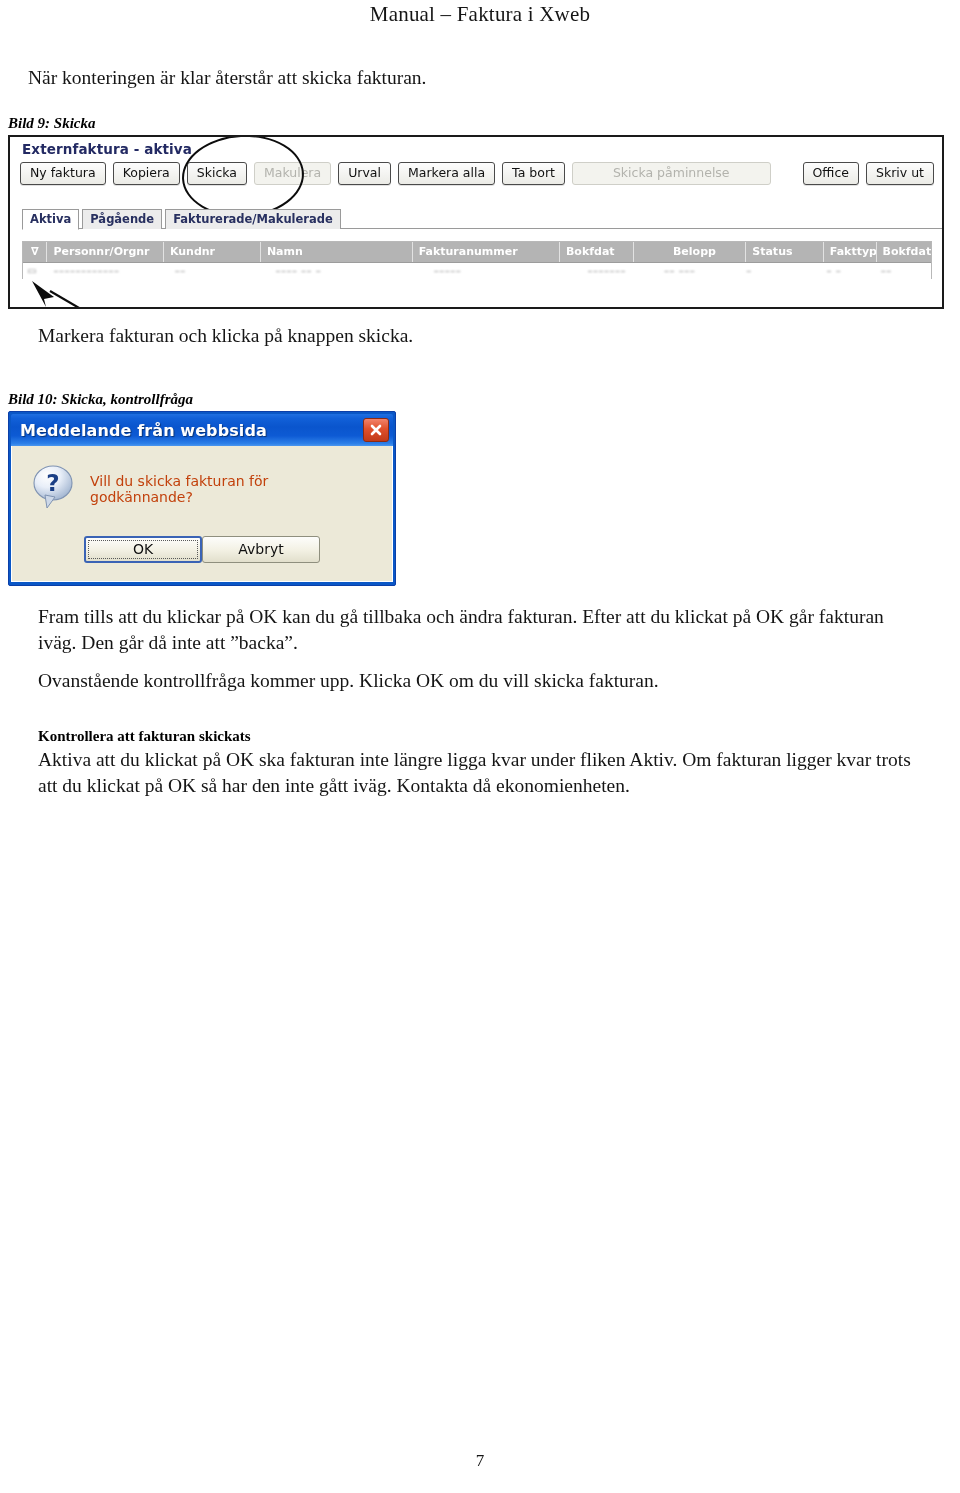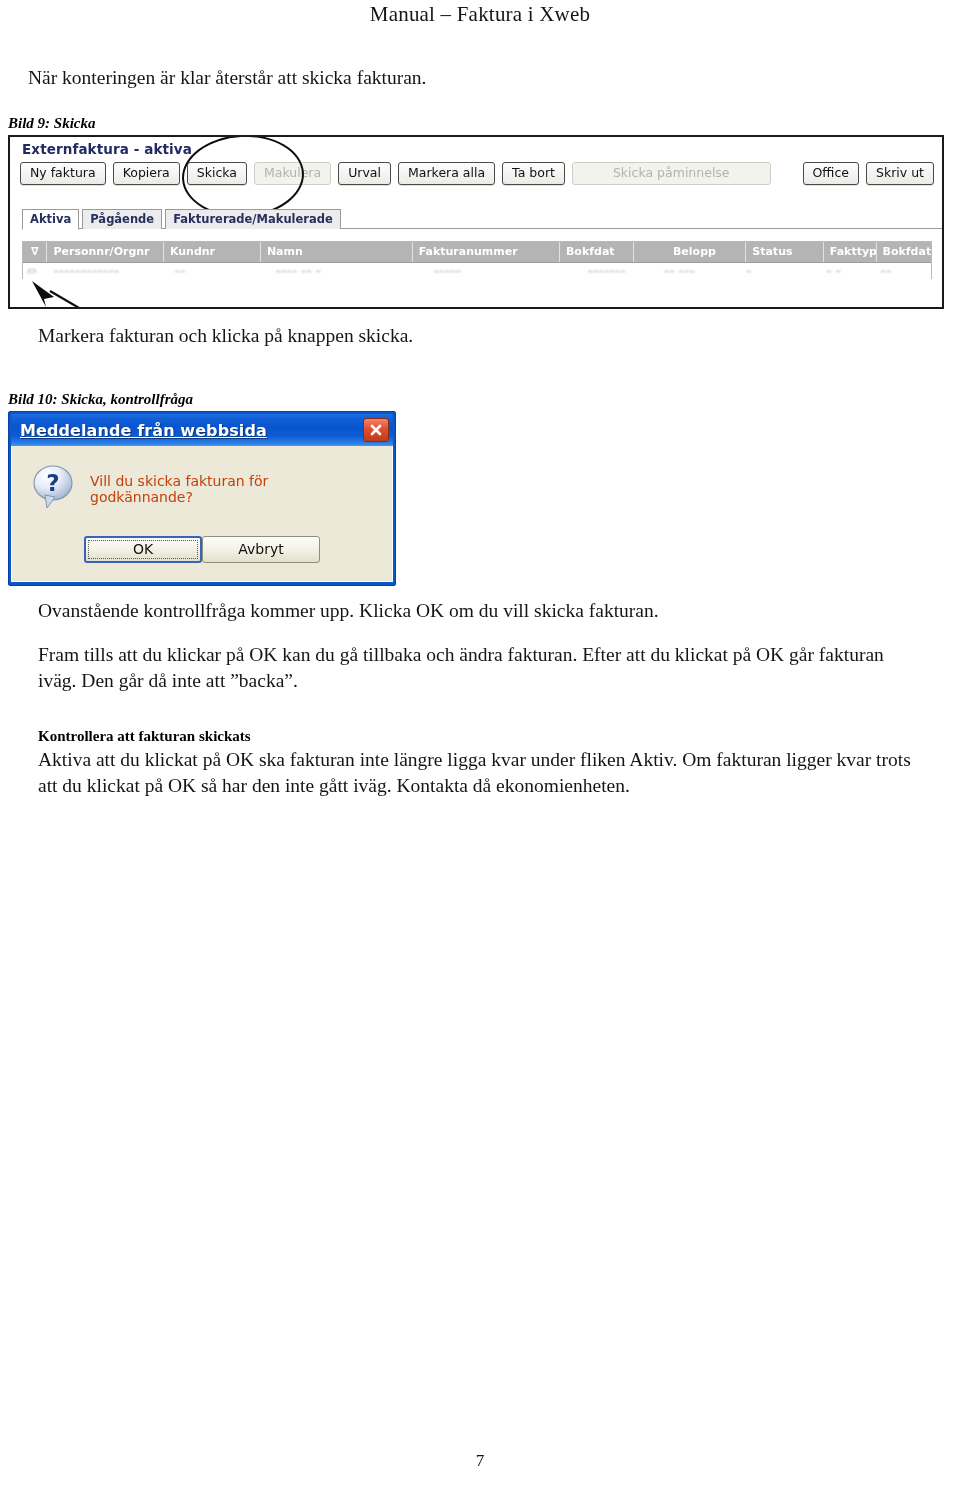--- a/index.html
+++ b/index.html
@@ -237,21 +237,20 @@
        #1f6fe0 0%, #1160d8 14%, #0a55cd 40%, #0d5ad4 68%, #2c7fe8 92%, #4a96ef 100%);
     border-radius: 2px 2px 0 0;
     padding: 0 4px 0 9px;
   }
   .xp-title-text {
     color: #ffffff;
     font-weight: bold;
     font-size: 16px;
     text-shadow: 1px 1px 1px rgba(0,0,0,.45);
     letter-spacing: .1px;
-    text-decoration: underline;
   }
   .xp-close {
     width: 24px; height: 22px;
     border: 1px solid #8d2a12;
     border-radius: 3px;
     background: linear-gradient(to bottom, #f2836a 0%, #e0502c 45%, #c13a18 100%);
     display: flex; align-items: center; justify-content: center;
     cursor: default;
   }
   .xp-close svg { display: block; }
@@ -435,20 +434,20 @@
         </span>
         <div class="xp-msg-text">Vill du skicka fakturan för godkännande?</div>
       </div>
       <div class="xp-btn-row">
         <div class="xp-btn default">OK</div>
         <div class="xp-btn">Avbryt</div>
       </div>
     </div>
   </div>
 
+  <div class="para">Fram tills att du klickar på OK kan du gå tillbaka och ändra fakturan. Efter att du klickat på OK går fakturan iväg. Den går då inte att ”backa”.</div>
   <div class="para tight">Ovanstående kontrollfråga kommer upp. Klicka OK om du vill skicka fakturan.</div>
-  <div class="para">Fram tills att du klickar på OK kan du gå tillbaka och ändra fakturan. Efter att du klickat på OK går fakturan iväg. Den går då inte att ”backa”.</div>
   <div class="para-head">Kontrollera att fakturan skickats</div>
   <div class="para after-head">Aktiva att du klickat på OK ska fakturan inte längre ligga kvar under fliken Aktiv. Om fakturan ligger kvar trots att du klickat på OK så har den inte gått iväg. Kontakta då ekonomienheten.</div>
 
 </div>
 
 <div class="page-footer">7</div>
 
 </body></html>

